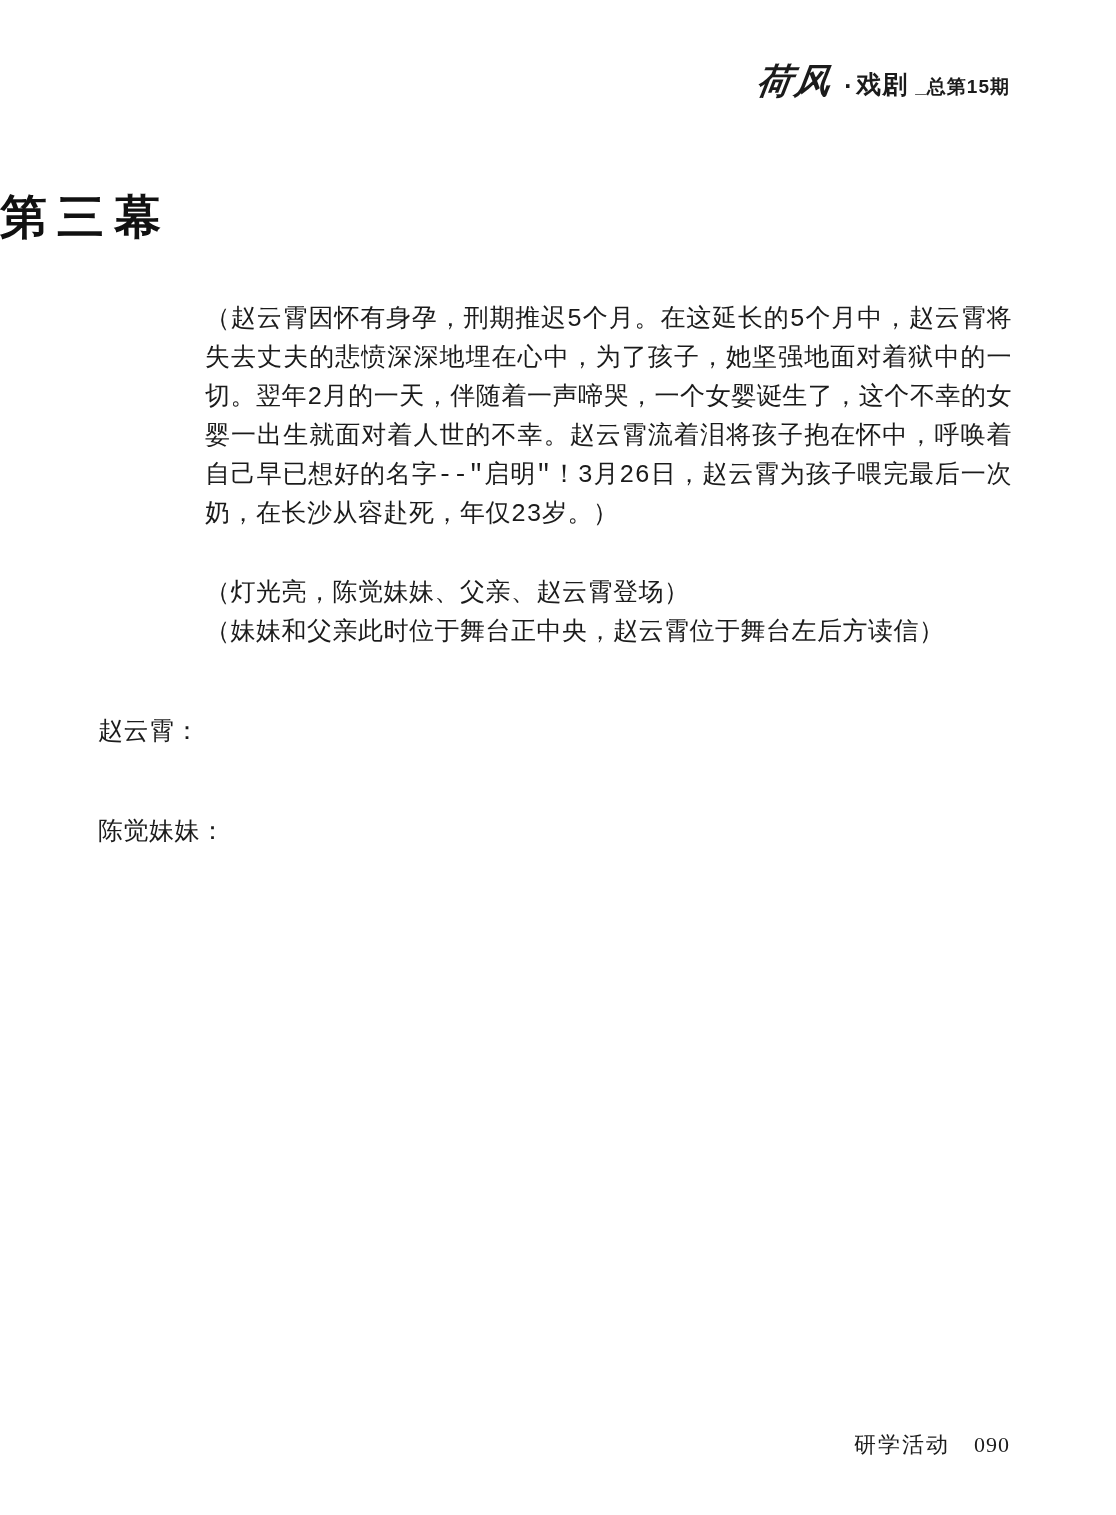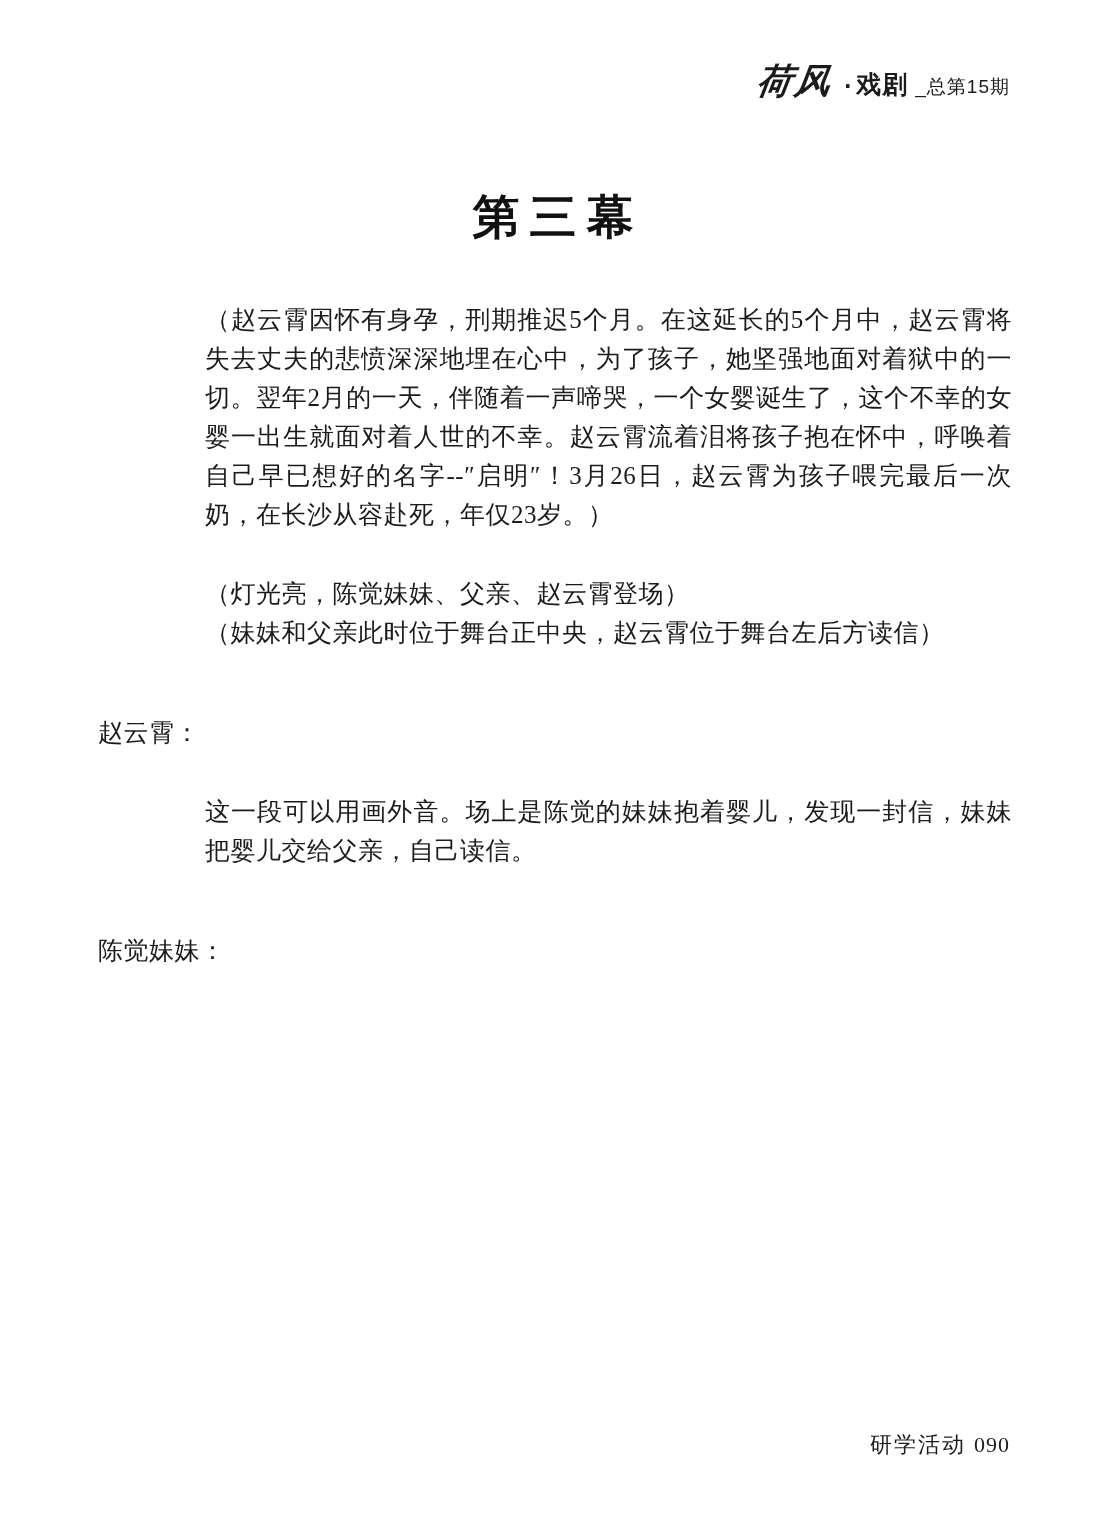--- a/index.html
+++ b/index.html
@@ -34,53 +34,53 @@
     display: inline-block;
   }
   .header-section {
     font-family: Liberation Mono, monospace;
     font-weight: 700;
     font-size: 25px;
     letter-spacing: 1px;
   }
   .header-issue {
     font-family: "Liberation Sans", "DejaVu Sans", sans-serif;
-    font-weight: 400;
+    font-weight: 700;
     font-size: 19px;
     letter-spacing: 1px;
   }
 
   
   .act-title {
     position: absolute;
     top: 186px;
     left: 0;
     width: 100%;
     margin: 0;
-    text-align: center;
     font-size: 47px;
     font-weight: 700;
     letter-spacing: 10px;
     color: #111;
   }
 
   
   .script-body {
     position: absolute;
     top: 300px;
     left: 98px;
     width: 914px;
     font-size: 25px;
     line-height: 39px;
     letter-spacing: 0.5px;
   }
   .block {
     display: flex;
     align-items: flex-end;
     margin: 0 0 40px 0;
+    font-family: Liberation Mono, monospace;
   }
   .speaker-col {
     flex: none;
     width: 107px;
     text-align: left;
     white-space: nowrap;
     margin-top: 21px;
   }
   .text-col {
     flex: 1;
@@ -91,21 +91,21 @@
 
   
   .page-footer {
     position: absolute;
     right: 106px;
     bottom: 55px;
     font-size: 22px;
     letter-spacing: 2px;
     white-space: nowrap;
   }
-  .page-footer .footer-num { margin-left: 8px; letter-spacing: 1px; }
+  .page-footer .footer-num { margin-left: 24px; letter-spacing: 1px; }
 </style>
 </head>
 <body>
 
 <div class="page">
 
   <header class="page-header">
     <span class="logo-script">荷风</span>
     <span class="header-section">·戏剧</span>
     <span class="header-issue">_总第15期</span>
@@ -127,26 +127,20 @@
       <div class="text-col">
         <p>（灯光亮，陈觉妹妹、父亲、赵云霄登场）</p>
         <p>（妹妹和父亲此时位于舞台正中央，赵云霄位于舞台左后方读信）</p>
       </div>
     </section>
 
     <section class="block">
       <div class="speaker-col">赵云霄：</div>
     </section>
 
-    <section class="block">
-      <div class="speaker-col"></div>
-      <div class="text-col">
-        <p>这一段可以用画外音。场上是陈觉的妹妹抱着婴儿，发现一封信，妹妹把婴儿交给父亲，自己读信。</p>
-      </div>
-    </section>
 
     <section class="block">
       <div class="speaker-col">陈觉妹妹：</div>
     </section>
 
   </main>
 
   <footer class="page-footer">
     <span class="footer-label">研学活动</span><span class="footer-num">090</span>
   </footer>

